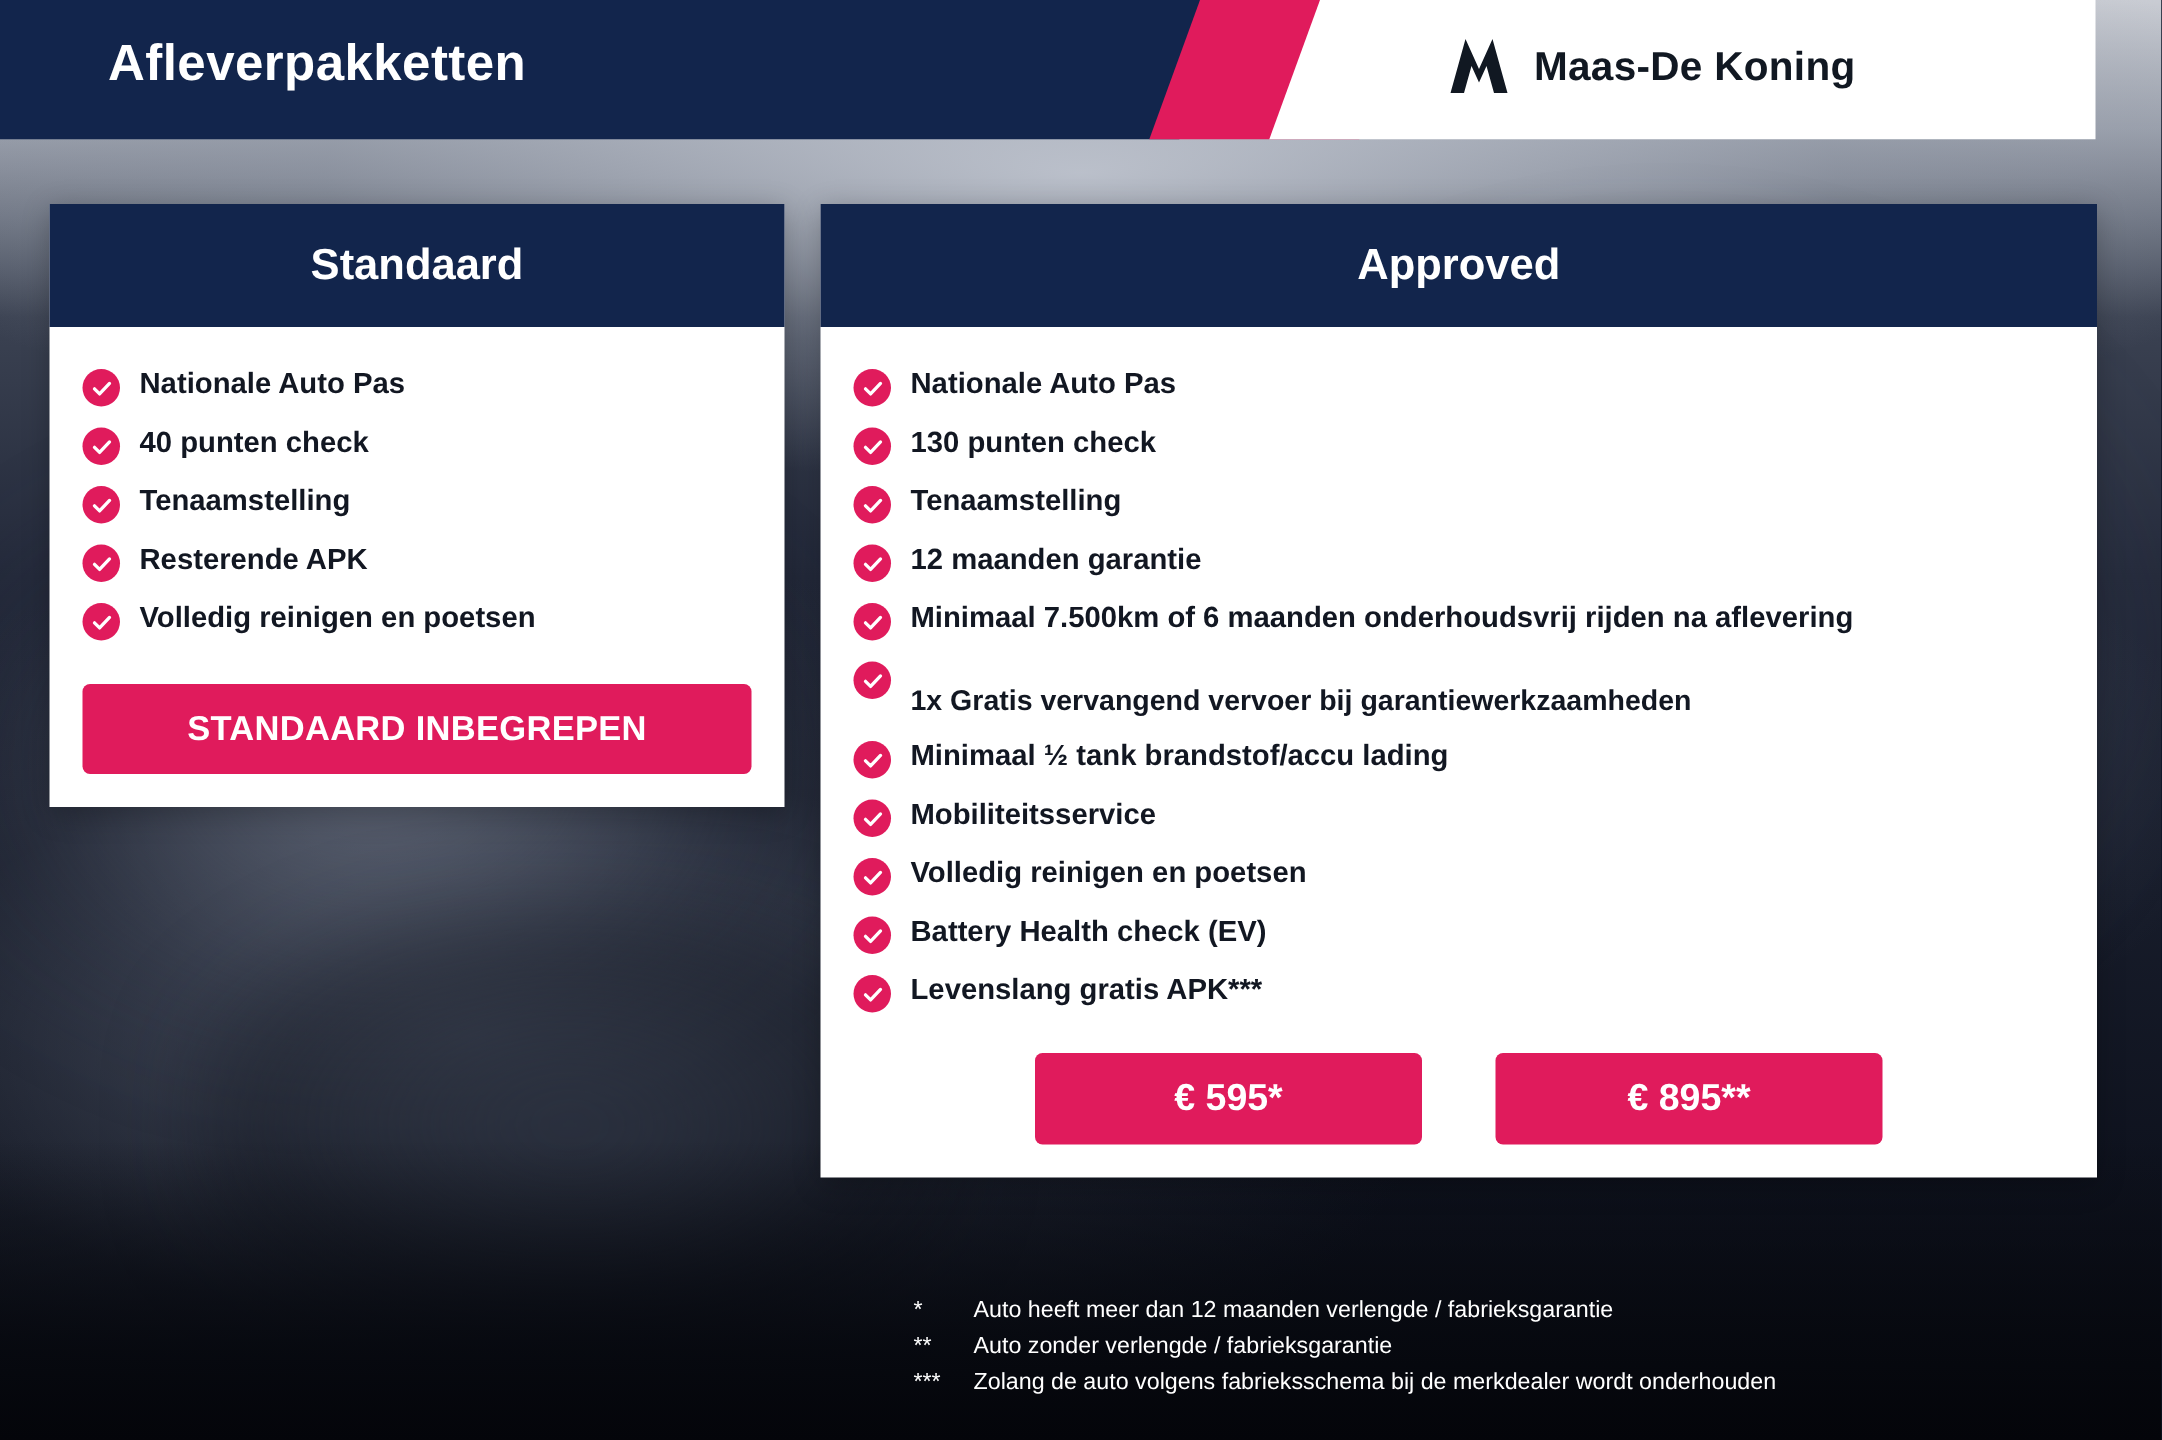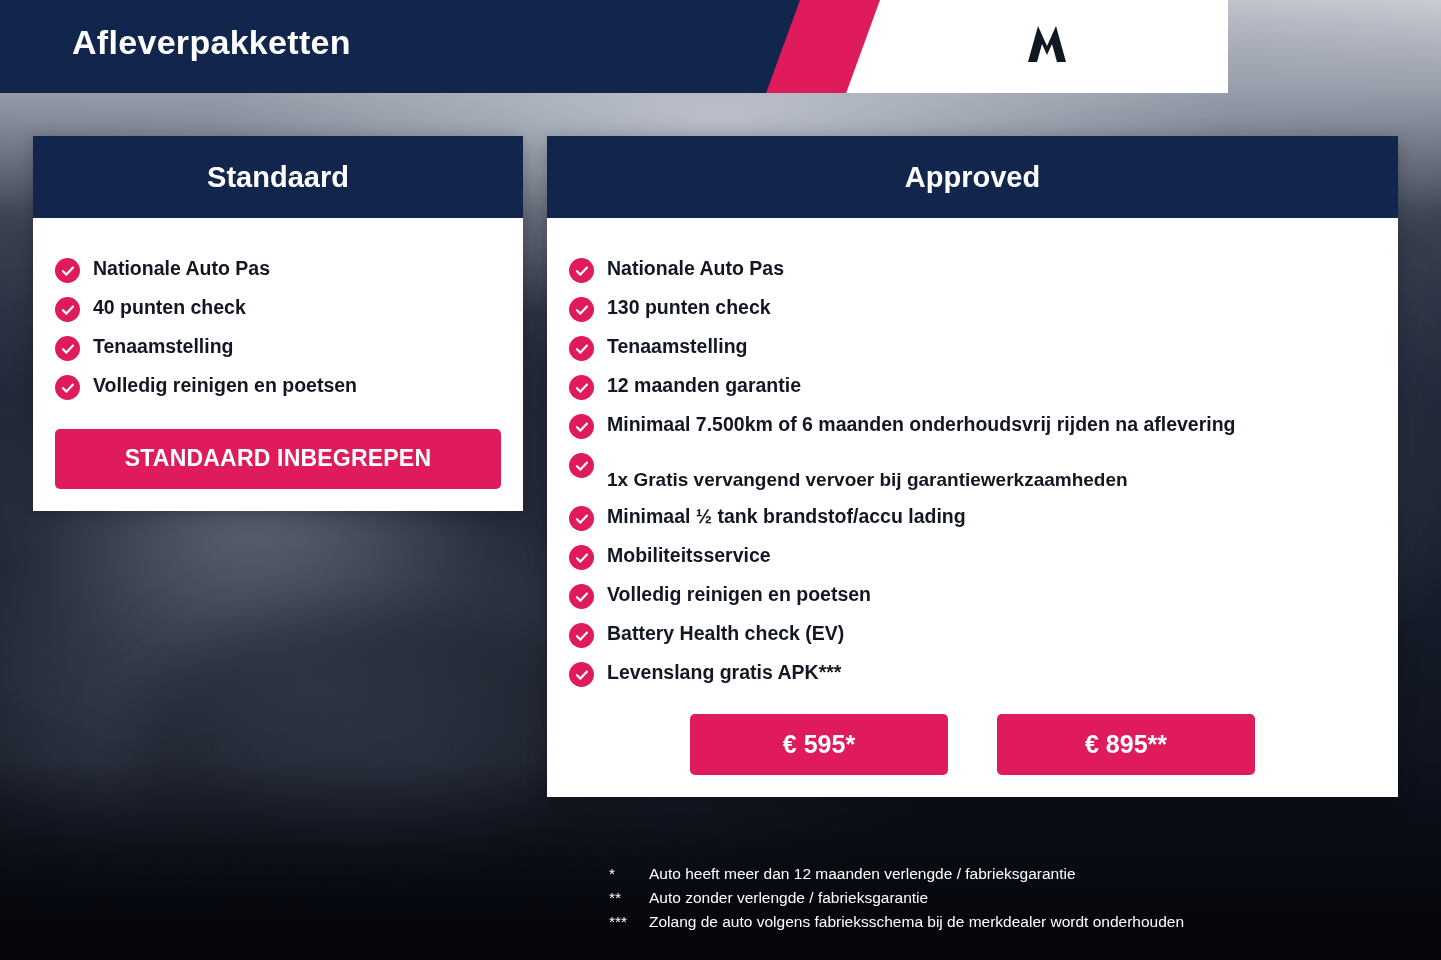--- a/index.html
+++ b/index.html
@@ -50,21 +50,21 @@
     position: absolute;
     left: 0; bottom: 0;
     width: 1441px; height: 200px;
     background: linear-gradient(180deg, rgba(8,10,17,0) 0%, rgba(6,8,14,0.92) 70%, rgba(4,5,10,1) 100%);
   }
 
   
   .header {
     position: absolute;
     left: 0; top: 0;
-    width: 1228px; height: 93px;
+    width: 1397px; height: 93px;
     overflow: hidden;
     z-index: 5;
   }
   .header-navy {
     position: absolute;
     left: 0; top: 0;
     width: 880px; height: 93px;
     background: #12254c;
     transform: skewX(-20deg);
     transform-origin: top left;
@@ -122,21 +122,21 @@
     display: flex;
     align-items: center;
     justify-content: center;
   }
   .card-head-title {
     color: #ffffff;
     font-size: 29px;
     font-weight: bold;
   }
   .card-body {
-    padding: 38px 22px 22px 22px;
+    padding: 26px 22px 22px 22px;
   }
 
   .card-standaard { left: 33px; top: 136px; width: 490px; }
   .card-approved  { left: 547px; top: 136px; width: 851px; }
 
   .feature-list {
     list-style: none;
     margin: 0;
     padding: 0;
   }
@@ -227,20 +227,21 @@
   <div class="header-navy"></div>
   <div class="header-pink"></div>
   <div class="header-white"></div>
   <div class="header-title">Afleverpakketten</div>
   <div class="brand">
     <span>
       <svg class="brand-mark" viewBox="0 0 42 40" xmlns="http://www.w3.org/2000/svg">
         <path d="M2 38 L12 2 L21 22 L30 2 L40 38 L31 38 L26 20 L21 31 L16 20 L11 38 Z" fill="#111822"></path>
       </svg>
     </span>
+    <span class="brand-name">Maas-De Koning</span>
   </div>
 </div>
 
 <div class="card card-standaard">
   <div class="card-head">
     <span class="card-head-title">Standaard</span>
   </div>
   <div class="card-body">
     <ul class="feature-list">
       <li class="feature-item">
@@ -259,20 +260,28 @@
         </span>
         <span class="feature-text">40 punten check</span>
       </li>
       <li class="feature-item">
         <span class="check">
           <svg viewBox="0 0 14 14">
               <path d="M2 7.2 L5.4 10.6 L12 3.6" stroke="#ffffff" stroke-width="2.2" fill="none" stroke-linecap="round" stroke-linejoin="round"></path>
             </svg>
         </span>
         <span class="feature-text">Tenaamstelling</span>
+      </li>
+      <li class="feature-item">
+        <span class="check">
+          <svg viewBox="0 0 14 14">
+              <path d="M2 7.2 L5.4 10.6 L12 3.6" stroke="#ffffff" stroke-width="2.2" fill="none" stroke-linecap="round" stroke-linejoin="round"></path>
+            </svg>
+        </span>
+        <span class="feature-text">Resterende APK</span>
       </li>
       <li class="feature-item">
         <span class="check">
           <svg viewBox="0 0 14 14">
               <path d="M2 7.2 L5.4 10.6 L12 3.6" stroke="#ffffff" stroke-width="2.2" fill="none" stroke-linecap="round" stroke-linejoin="round"></path>
             </svg>
         </span>
         <span class="feature-text">Volledig reinigen en poetsen</span>
       </li>
     </ul>

